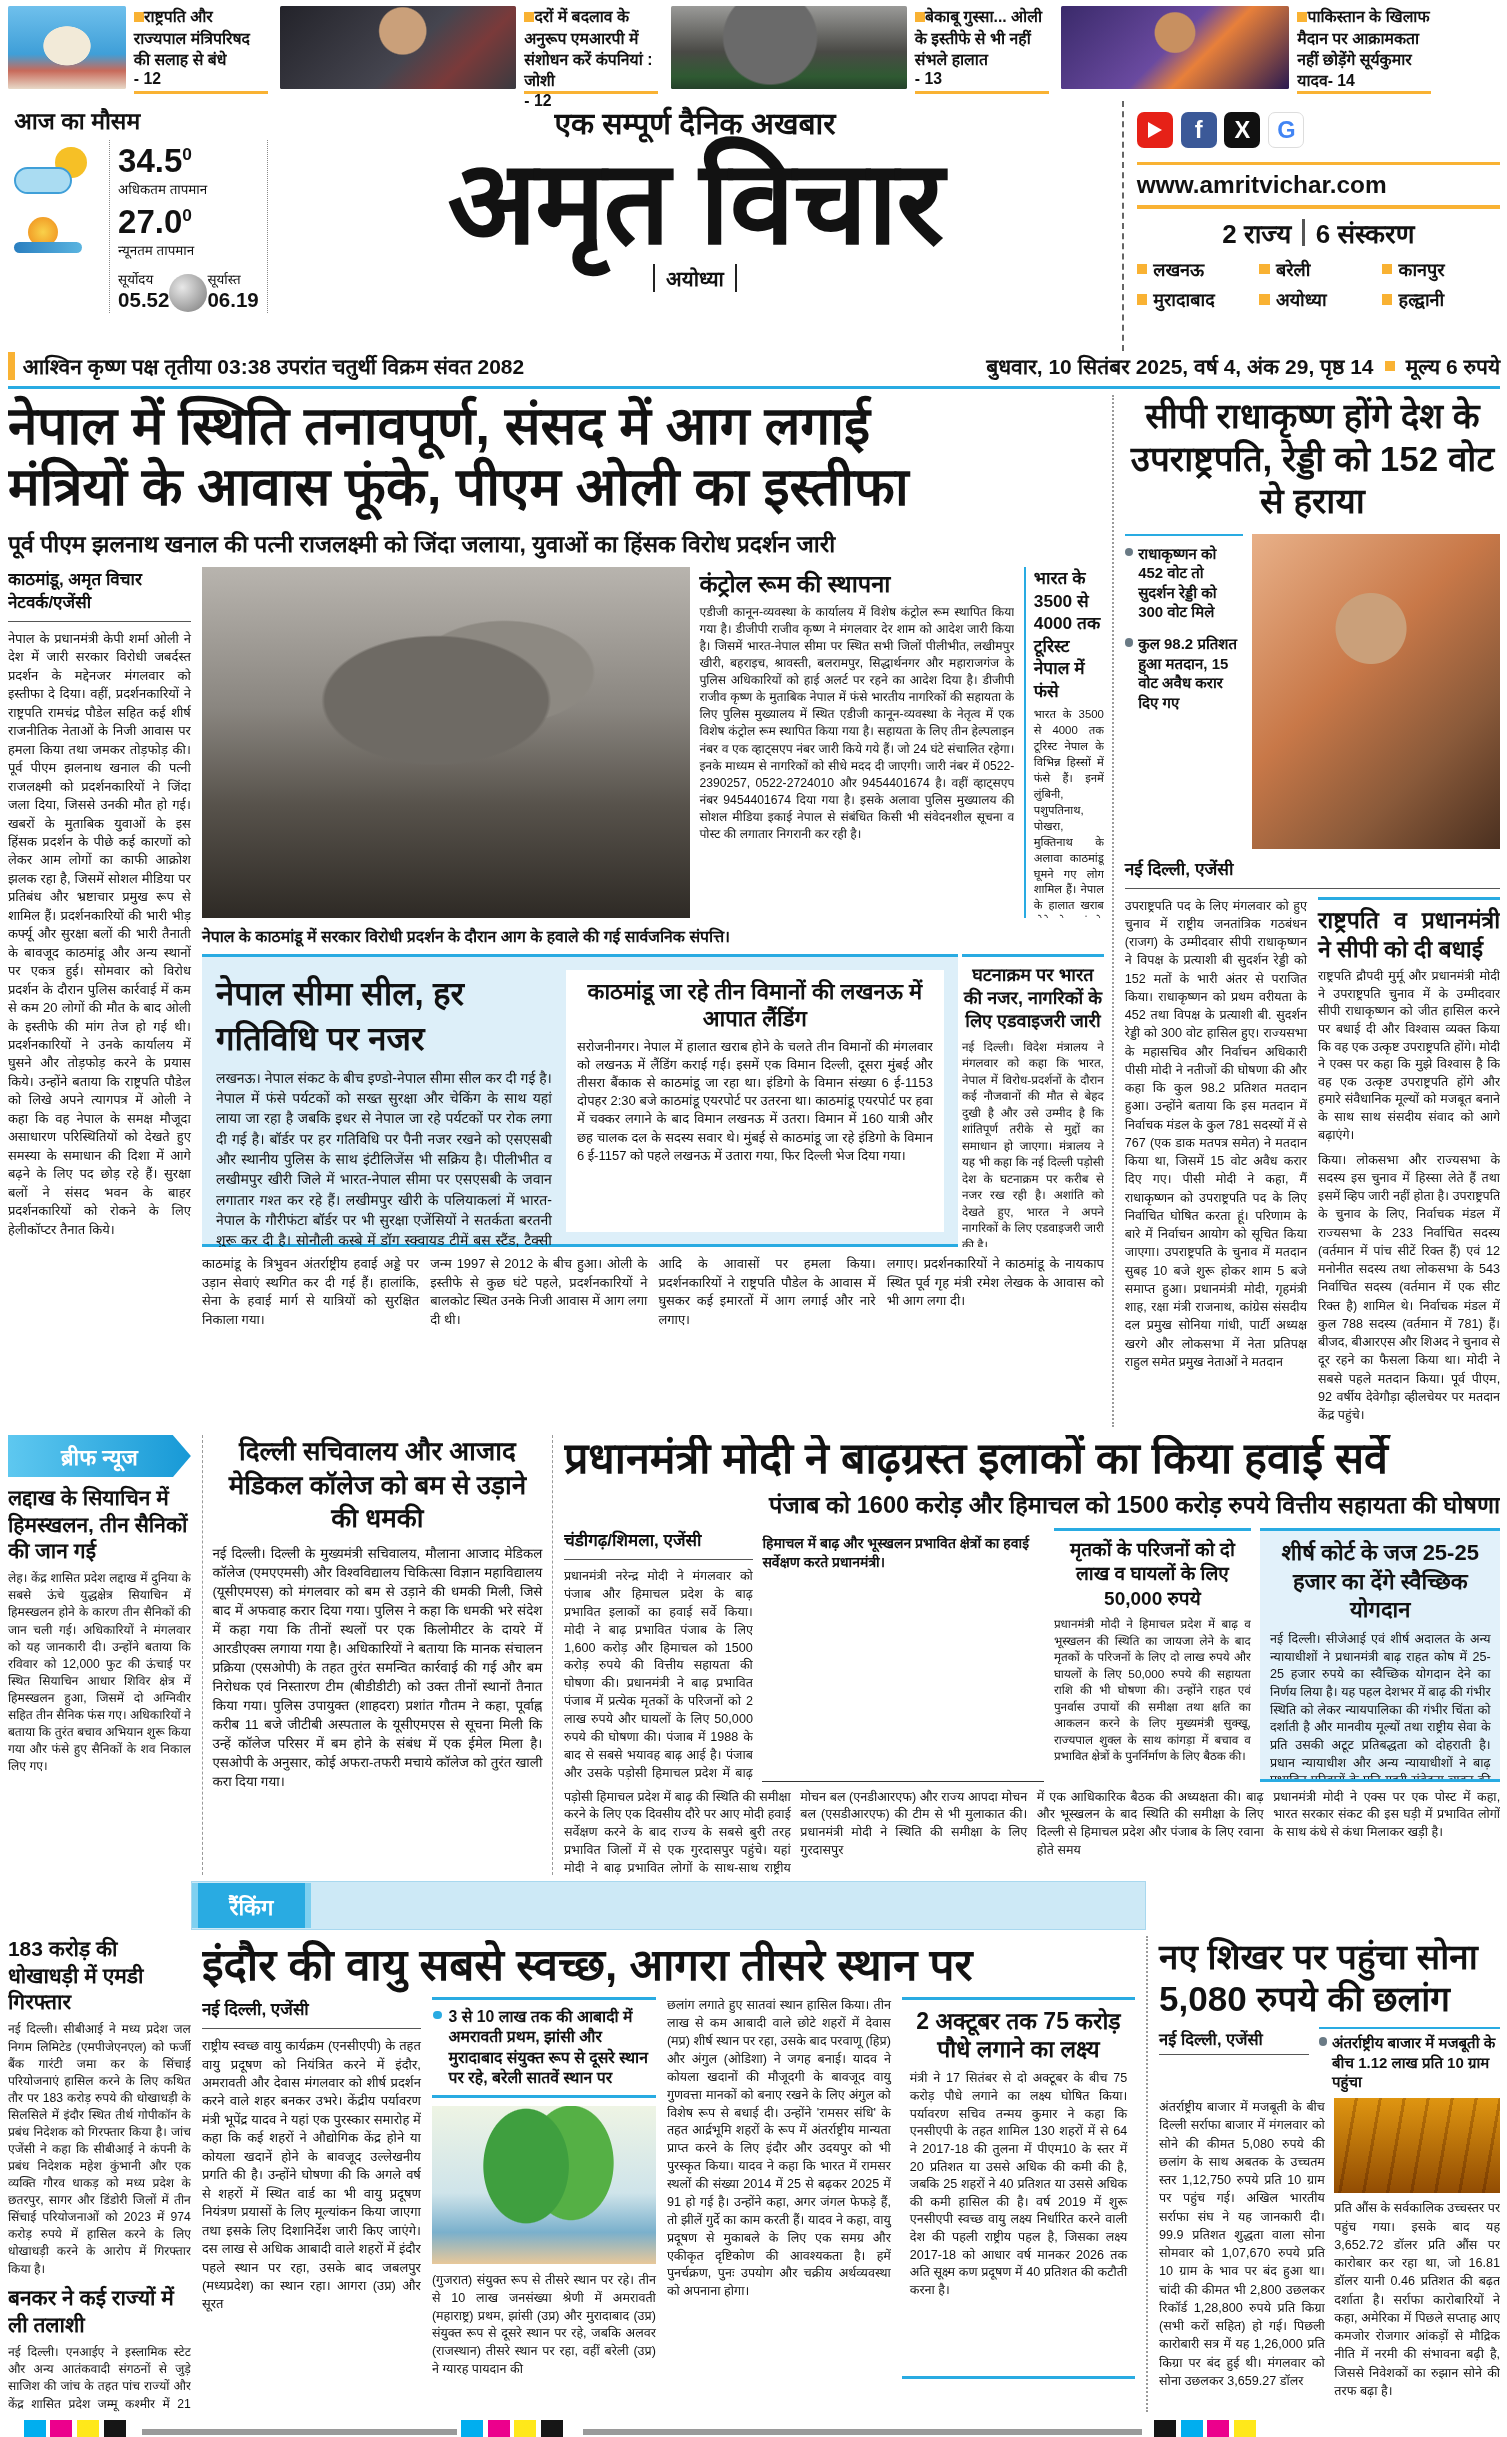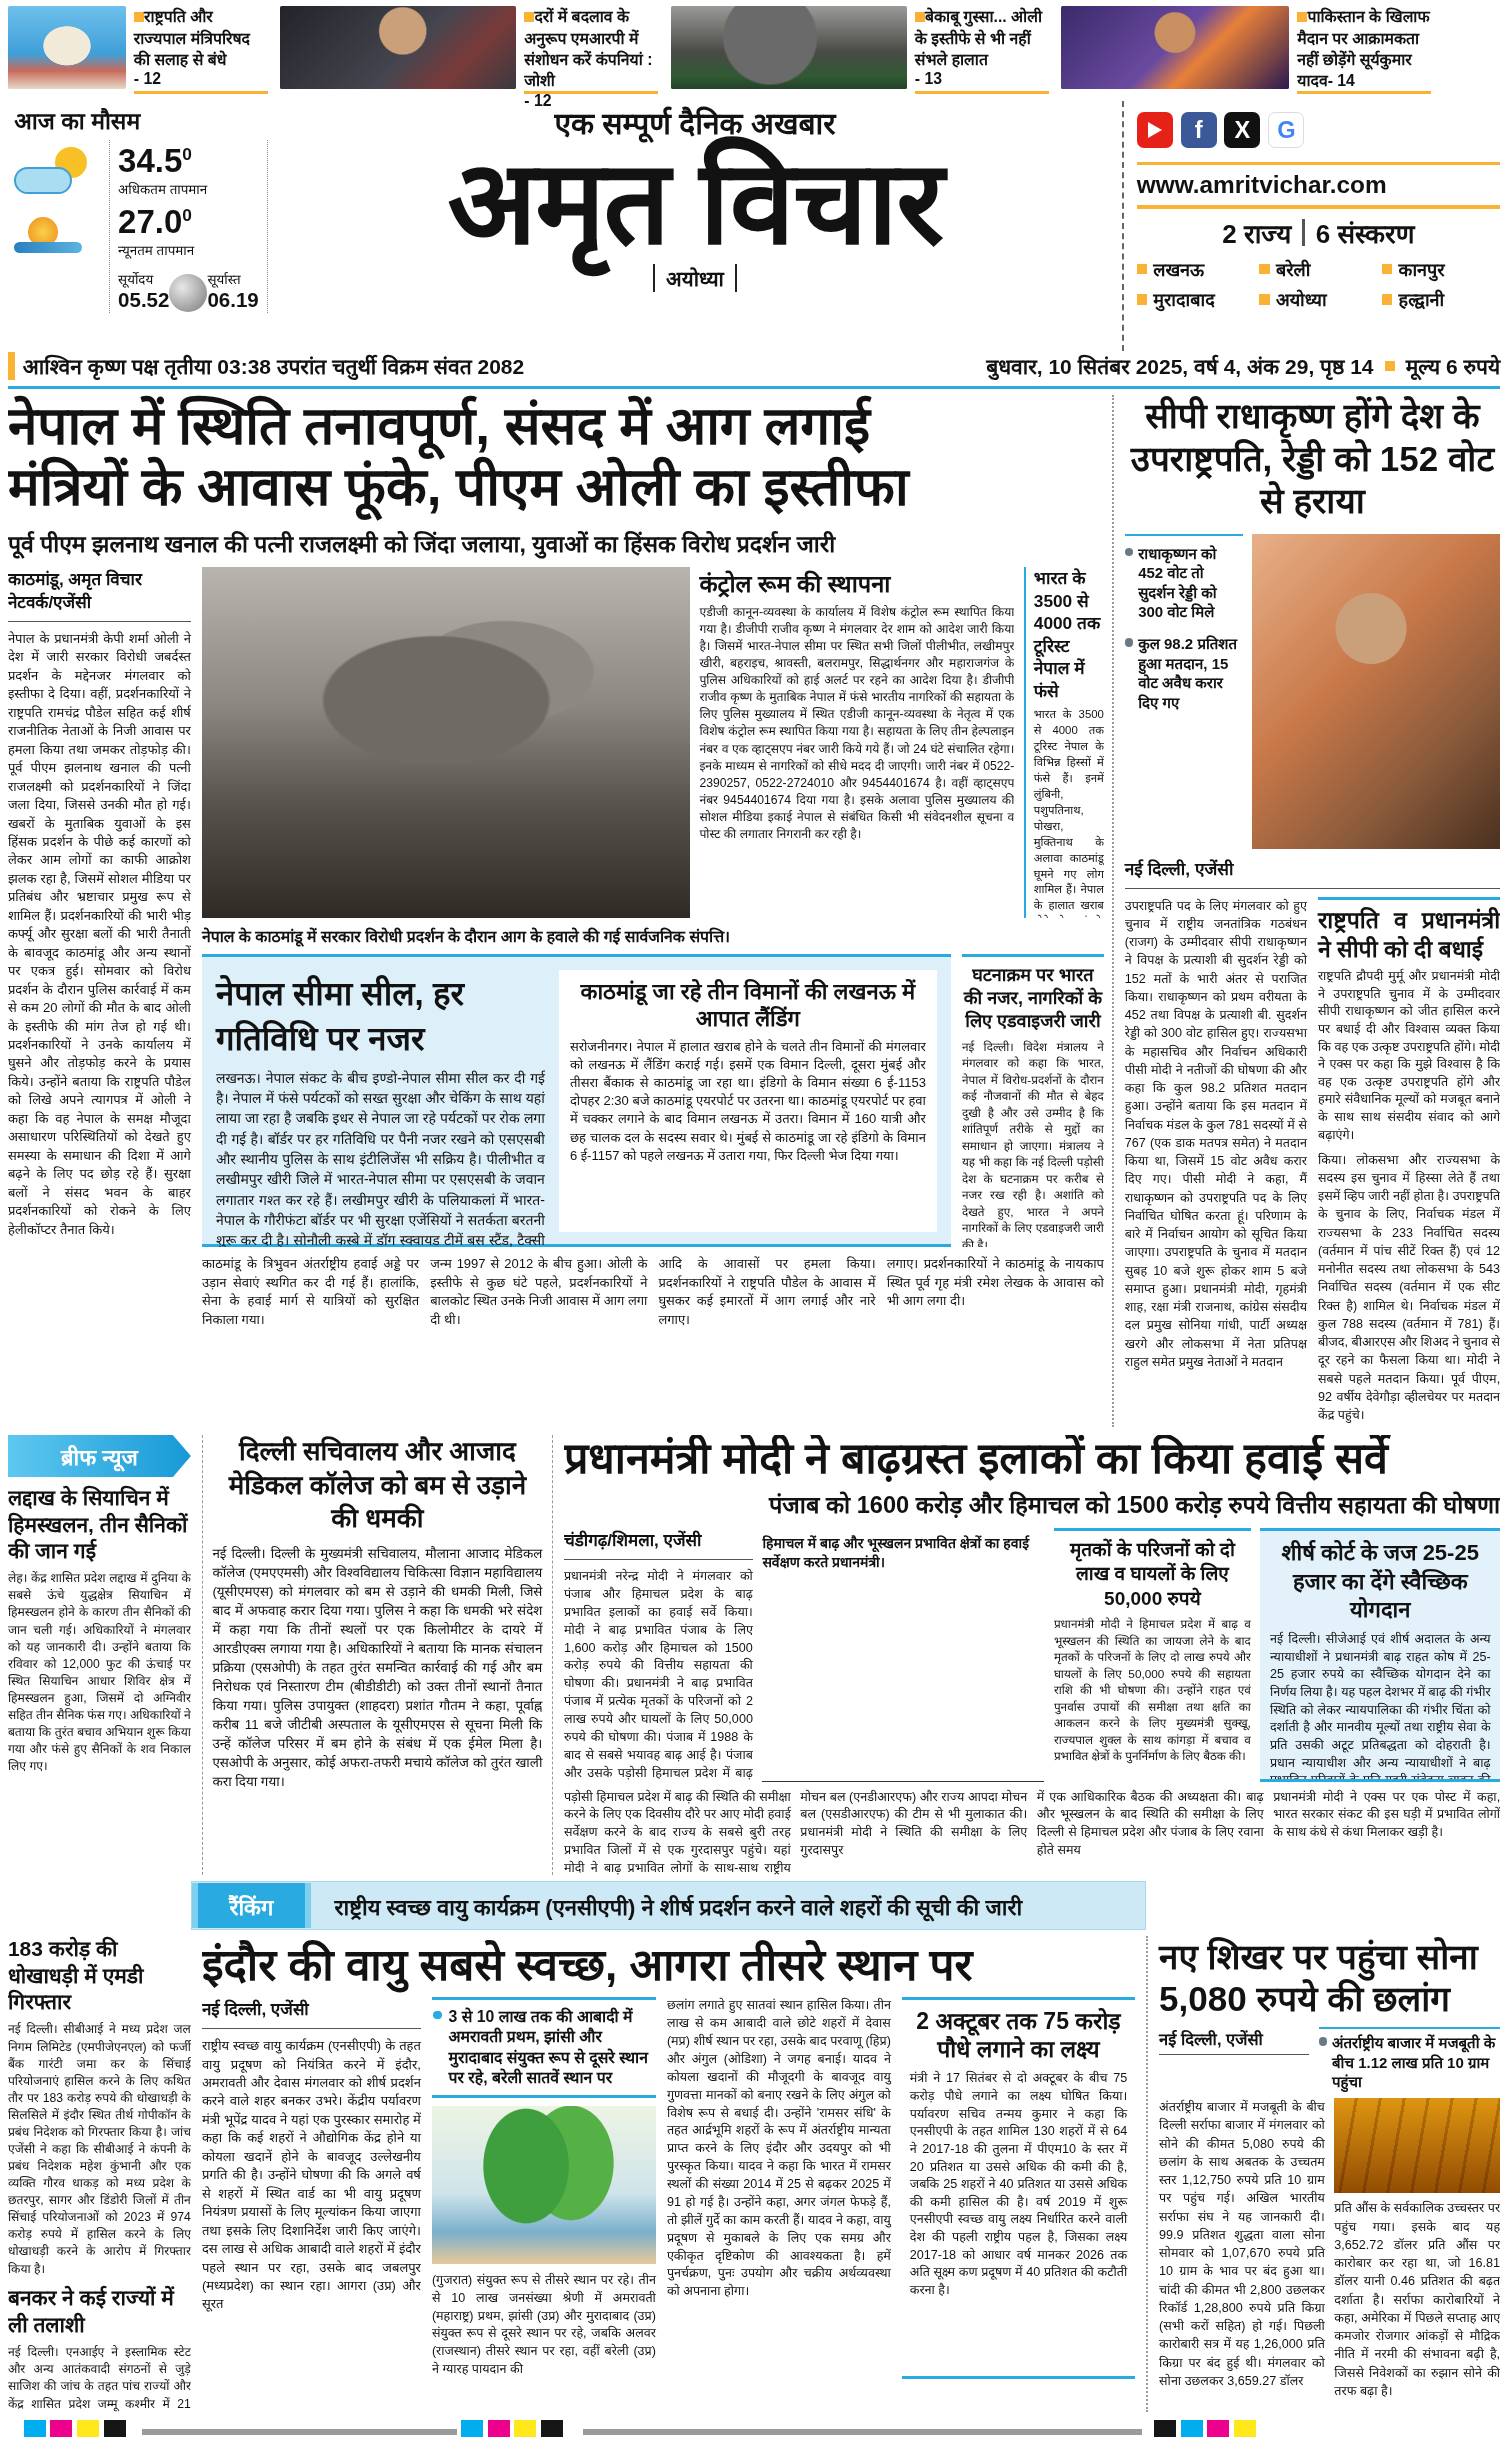--- a/index.html
+++ b/index.html
@@ -78,21 +78,21 @@
   .body-txt { font-size:13px; line-height:1.42; text-align:justify; }
   .lead-center { flex:1; }
   .lead-row1 { display:flex; gap:9.5px; height:351px; overflow:hidden; }
   .photo-main { width:488px; flex:none; background:radial-gradient(ellipse 38% 30% at 48% 38%, #6e6a64 0 60%, transparent 62%),radial-gradient(ellipse 30% 24% at 62% 30%, #8d8982 0 60%, transparent 62%),linear-gradient(180deg,#b8b4ae 0%,#8a8680 40%,#57524b 68%,#2e2a25 100%); }
   .control { width:315px; flex:none; overflow:hidden; }
   .box-title { font-size:23.6px; font-weight:900; margin-bottom:4.7px; }
   .small-txt { font-size:12.2px; line-height:1.4; text-align:justify; }
   .tourists { flex:1; overflow:hidden; border-left:2.4px solid #29abe2; padding-left:7.9px; }
   .t-title { font-size:17.3px; font-weight:900; line-height:1.3; margin-bottom:4.7px; }
   .caption { font-size:15.8px; font-weight:bold; margin:6.3px 0 7.9px; }
-  .seema-row { display:flex; gap:11px; height:293px; overflow:hidden; }
+  .seema-row { display:flex; gap:4px; height:293px; overflow:hidden; }
   .seema-band { flex:1; background:#ddeff9; border-top:3.9px solid #29abe2; border-bottom:3.9px solid #29abe2; padding:12.6px 14px; display:flex; gap:14px; }
   .seema-text { flex:1; }
   .seema-title { font-size:33px; font-weight:900; margin-bottom:7.9px; }
   .seema-body { font-size:14px; line-height:1.45; text-align:justify; }
   .vimaan { width:378px; flex:none; background:#fff; padding:7.9px 11px; overflow:hidden; }
   .vimaan-title { font-size:22px; font-weight:900; text-align:center; line-height:1.25; margin-bottom:4.7px; }
   .ghatna { width:142px; flex:none; border-top:3.2px solid #29abe2; padding-top:6.3px; overflow:hidden; }
   .ghatna-title { font-size:18px; font-weight:900; text-align:center; line-height:1.3; margin-bottom:4.7px; }
   .cont-row { display:flex; gap:11px; margin-top:7.9px; overflow:hidden; }
   .cont-col { flex:1; font-size:13px; line-height:1.42; text-align:justify; }
@@ -416,21 +416,20 @@
         <div class="modi-cc">में एक आधिकारिक बैठक की अध्यक्षता की। बाढ़ और भूस्खलन के बाद स्थिति की समीक्षा के लिए दिल्ली से हिमाचल प्रदेश और पंजाब के लिए रवाना होते समय</div>
         <div class="modi-cc">प्रधानमंत्री मोदी ने एक्स पर एक पोस्ट में कहा, भारत सरकार संकट की इस घड़ी में प्रभावित लोगों के साथ कंधे से कंधा मिलाकर खड़ी है।</div>
       </div>
     </div>
   </div>
 
   <div class="rank-band">
     <div class="rank-spacer"></div>
     <div class="rank-strip">
       <span class="rank-tag">रैंकिंग</span>
-      <span class="rank-txt">राष्ट्रीय स्वच्छ वायु कार्यक्रम (एनसीएपी) ने शीर्ष प्रदर्शन करने वाले शहरों की सूची की जारी</span>
     </div>
     <div class="rank-right"></div>
   </div>
 
   <div class="bottom">
     <div class="b-left">
       <div class="col-head">183 करोड़ की धोखाधड़ी में एमडी गिरफ्तार</div>
       <div class="small-txt">नई दिल्ली। सीबीआई ने मध्य प्रदेश जल निगम लिमिटेड (एमपीजेएनएल) को फर्जी बैंक गारंटी जमा कर के सिंचाई परियोजनाएं हासिल करने के लिए कथित तौर पर 183 करोड़ रुपये की धोखाधड़ी के सिलसिले में इंदौर स्थित तीर्थ गोपीकॉन के प्रबंध निदेशक को गिरफ्तार किया है। जांच एजेंसी ने कहा कि सीबीआई ने कंपनी के प्रबंध निदेशक महेश कुंभानी और एक व्यक्ति गौरव धाकड़ को मध्य प्रदेश के छतरपुर, सागर और डिंडोरी जिलों में तीन सिंचाई परियोजनाओं को 2023 में 974 करोड़ रुपये में हासिल करने के लिए धोखाधड़ी करने के आरोप में गिरफ्तार किया है।</div>
       <div class="col-head" style="margin-top:7.9px">बनकर ने कई राज्यों में ली तलाशी</div>
       <div class="small-txt">नई दिल्ली। एनआईए ने इस्लामिक स्टेट और अन्य आतंकवादी संगठनों से जुड़े साजिश की जांच के तहत पांच राज्यों और केंद्र शासित प्रदेश जम्मू कश्मीर में 21 स्थानों पर तलाशी ली है। अधिकारियों ने मंगलवार को यह जानकारी दी। उन्होंने बताया कि सोमवार को बिहार, उत्तर प्रदेश, महाराष्ट्र, कर्नाटक और तमिलनाडु के साथ-साथ जम्मू कश्मीर में भी तलाशी ली गई।</div>

